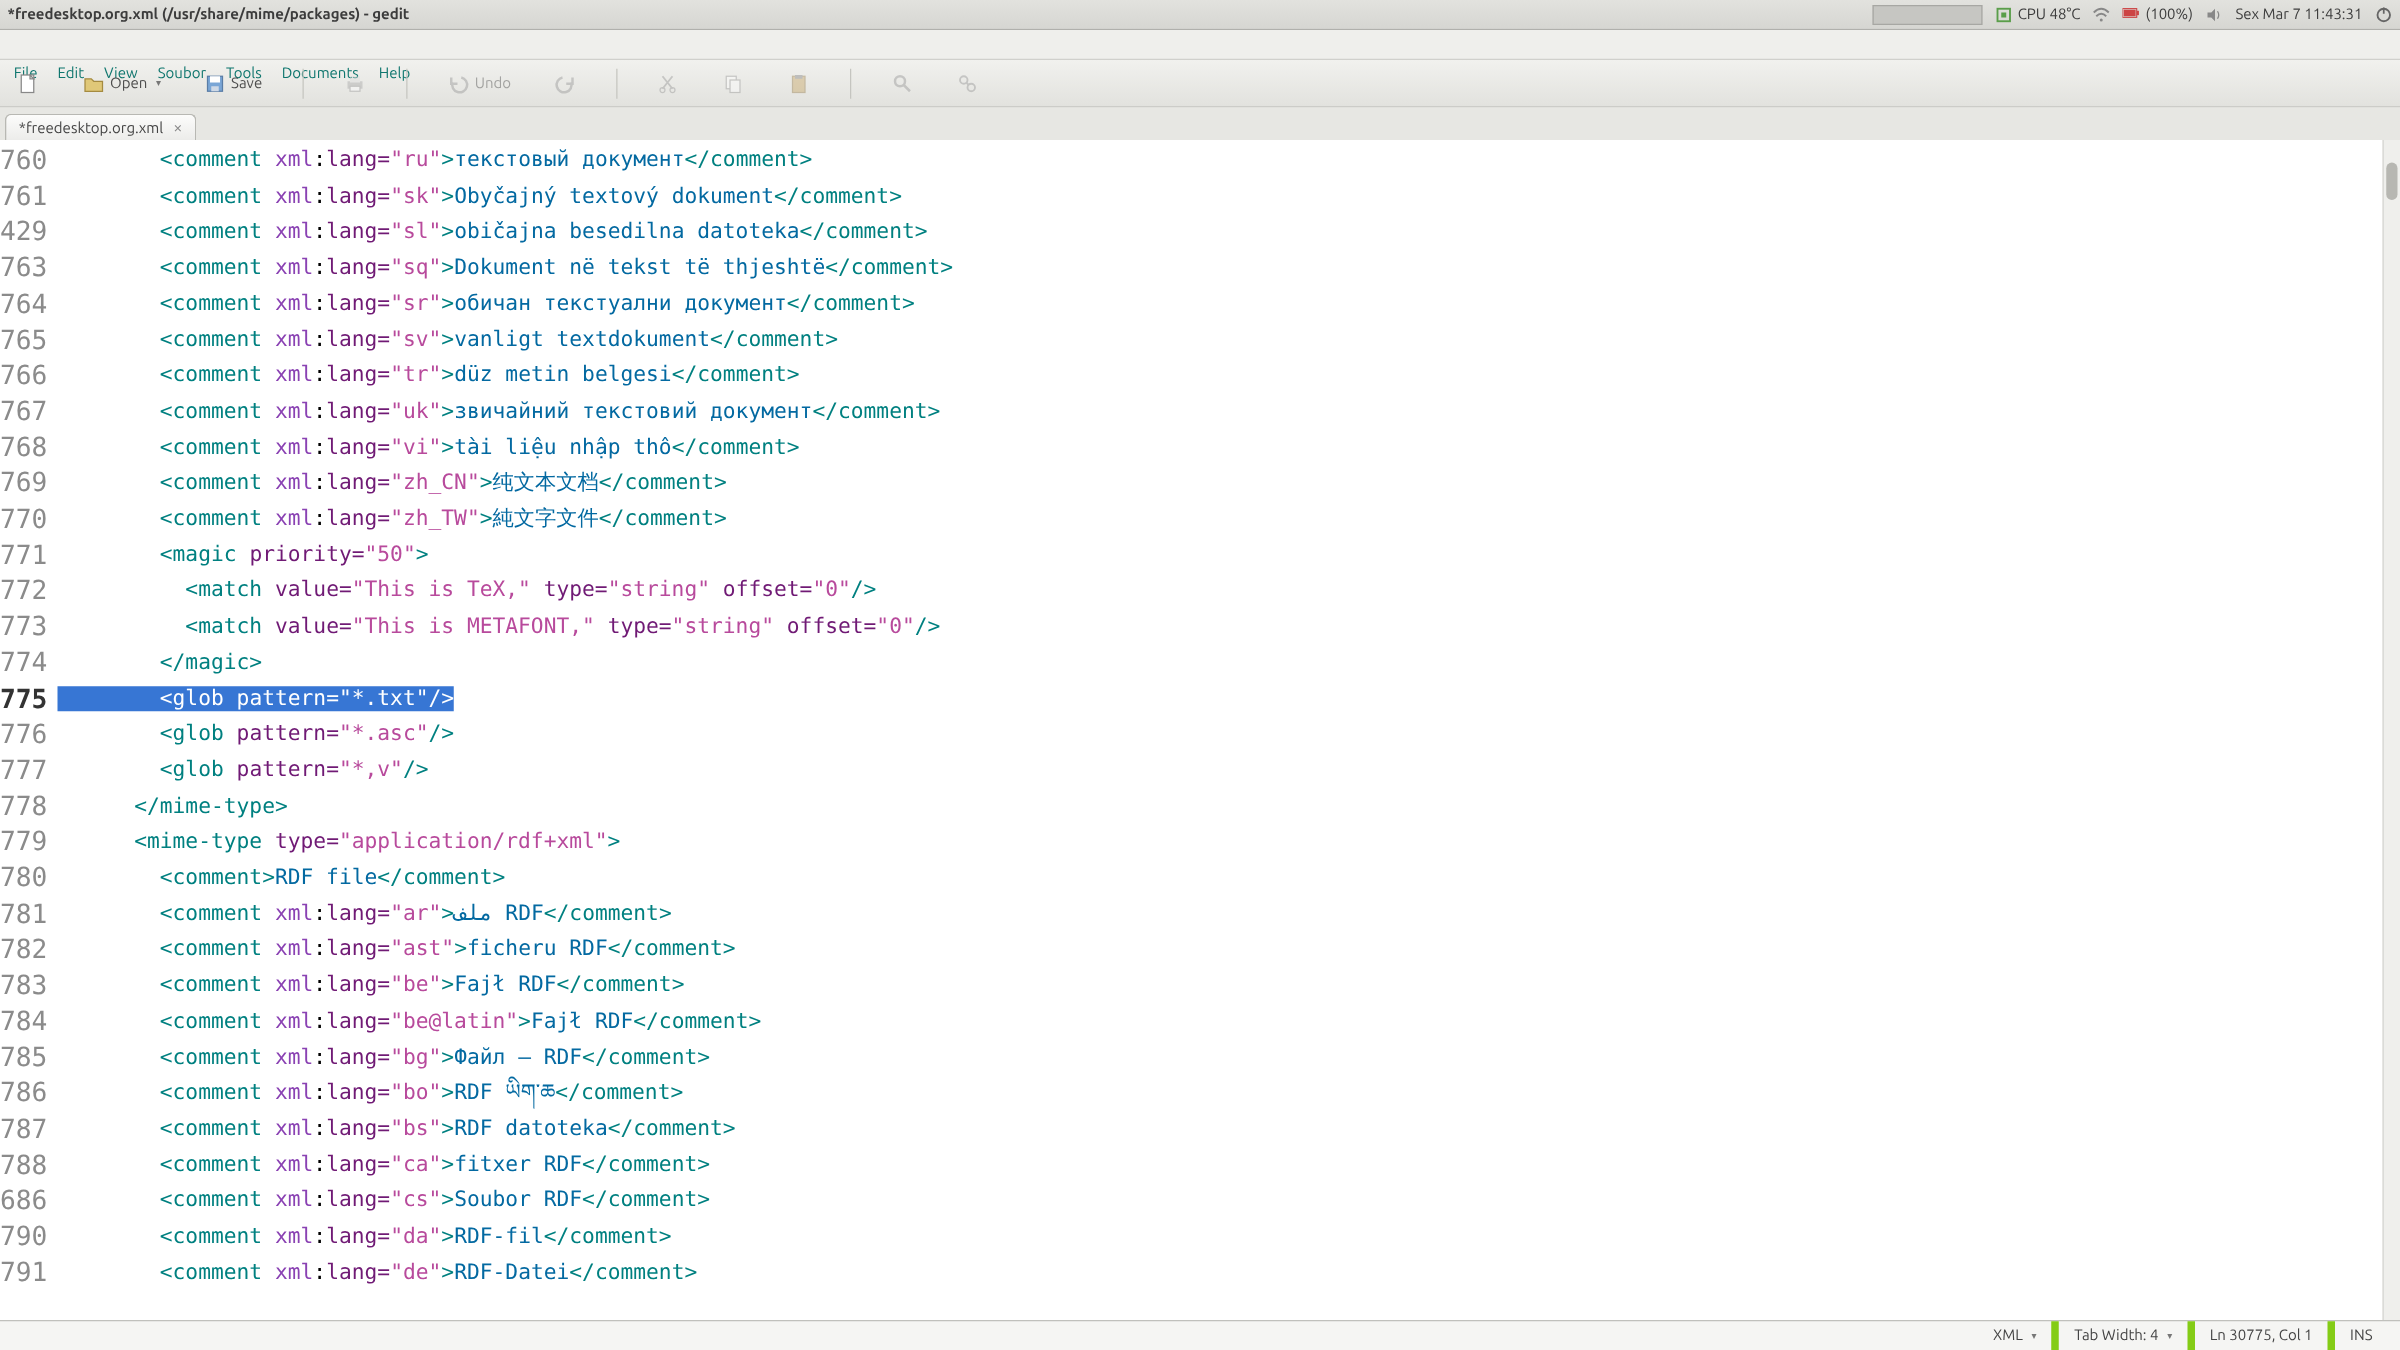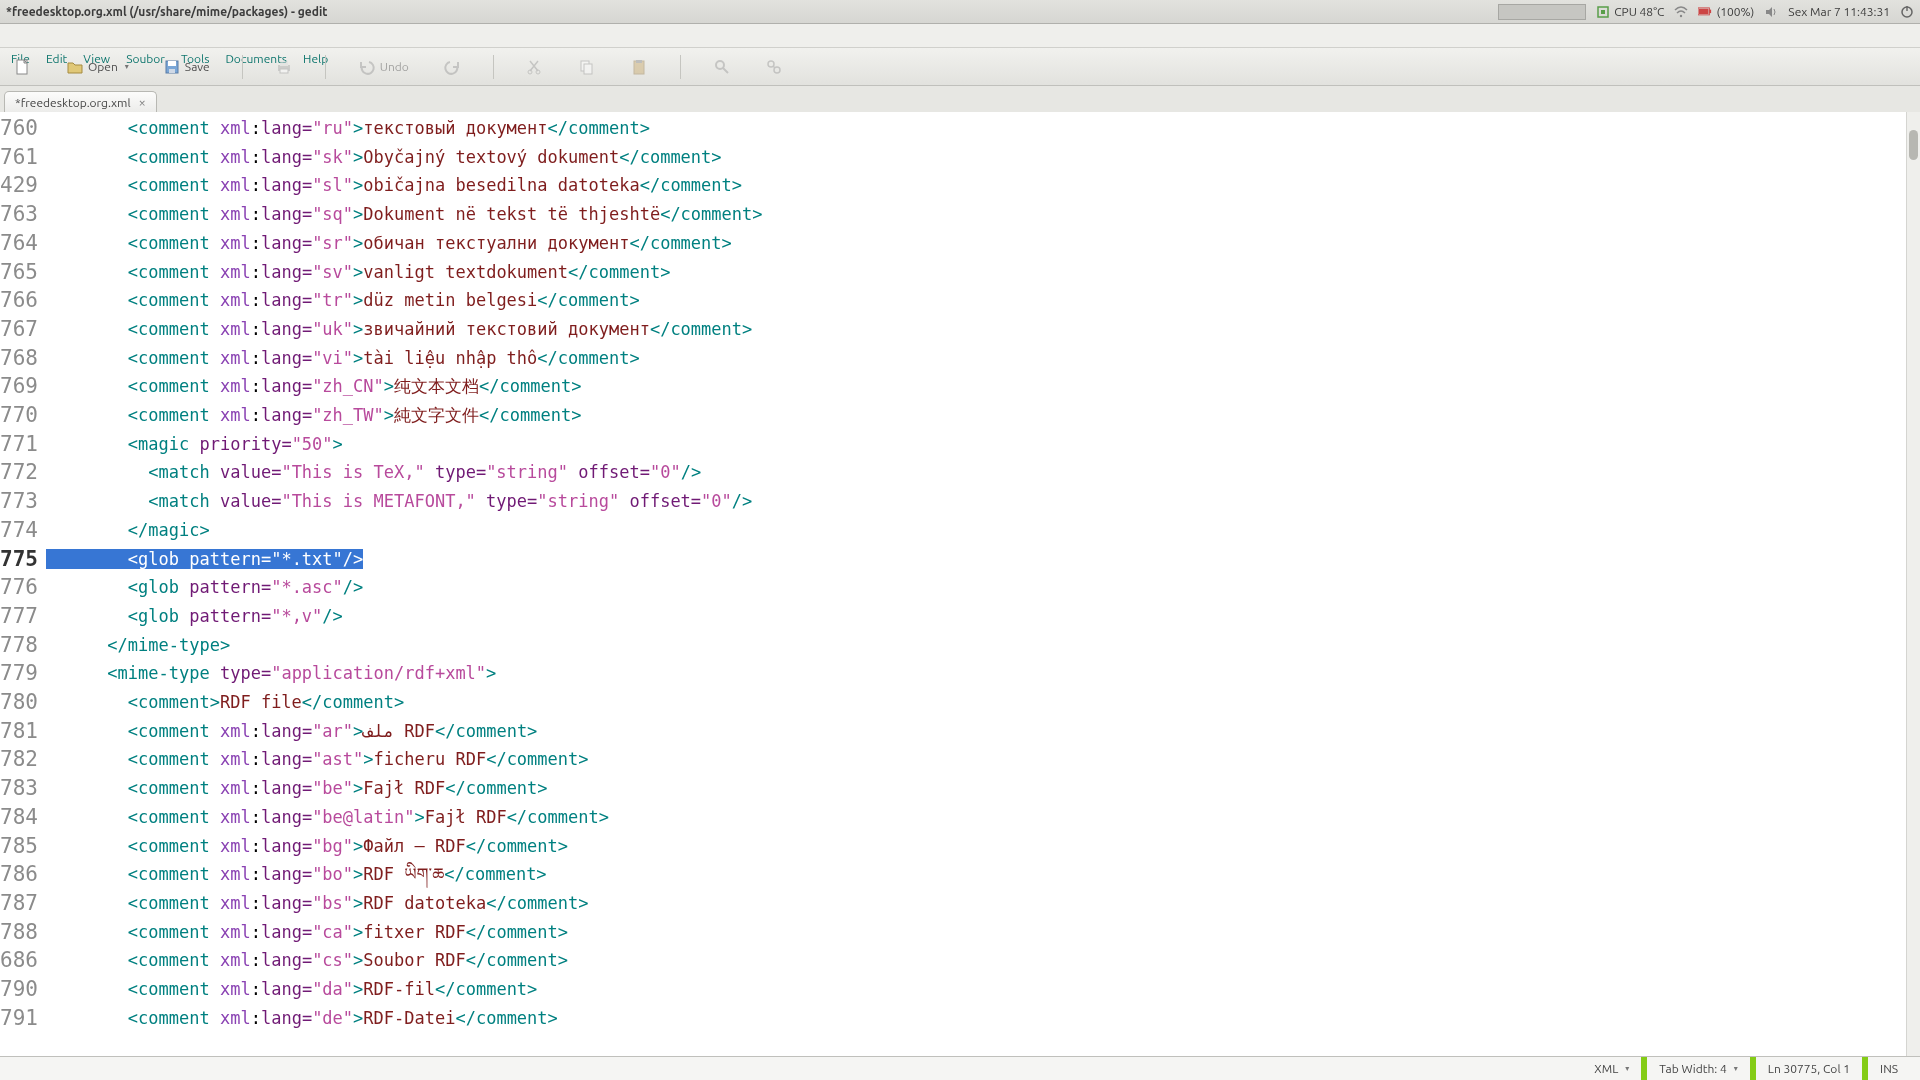--- a/index.html
+++ b/index.html
@@ -28,21 +28,21 @@
 .scroll-v { position: absolute; right: 0; top: 0; bottom: 0; width: 14px; background: #efefec; border-left: 1px solid #d5d5d1; }
 .scroll-thumb { position: absolute; left: 2px; right: 2px; top: 18px; height: 30px; background: #b7b7b2; border-radius: 6px; }
 .statusbar { background: linear-gradient(#eaeae6,#dedeb); height: 24px; display: flex; align-items: center; padding: 0 10px; font-size: 12px; color: #444; border-top: 1px solid #c0c0bc; }
 .statusbar .spacer { flex: 1; }
 .status-cell { padding: 0 12px; border-left: 6px solid #84cc16; height: 100%; display: flex; align-items: center; gap: 4px; }
 .status-cell.first { border-left: none; }
 .t-tag { color: #008080; }
 .t-attr-ns { color: #8a42b3; }
 .t-attr { color: #701a75; }
 .t-val { color: #b84a9c; }
-.t-text { color: #7f1d1d; }
+.t-text { color: #0369a1; }
 .t-punct { color: #000; }
 .hl { background: #3776d4; color: #fff; }
 .hl .t-tag,.hl .t-attr,.hl .t-val,.hl .t-attr-ns { color: #fff; }
 .dd-tri { font-size: 8px; color: #777; margin-left: 3px; }
 </style>
 </head>
 <body>
 
 <div class="titlebar">
   <span class="titlebar-text">*freedesktop.org.xml (/usr/share/mime/packages) - gedit</span>

